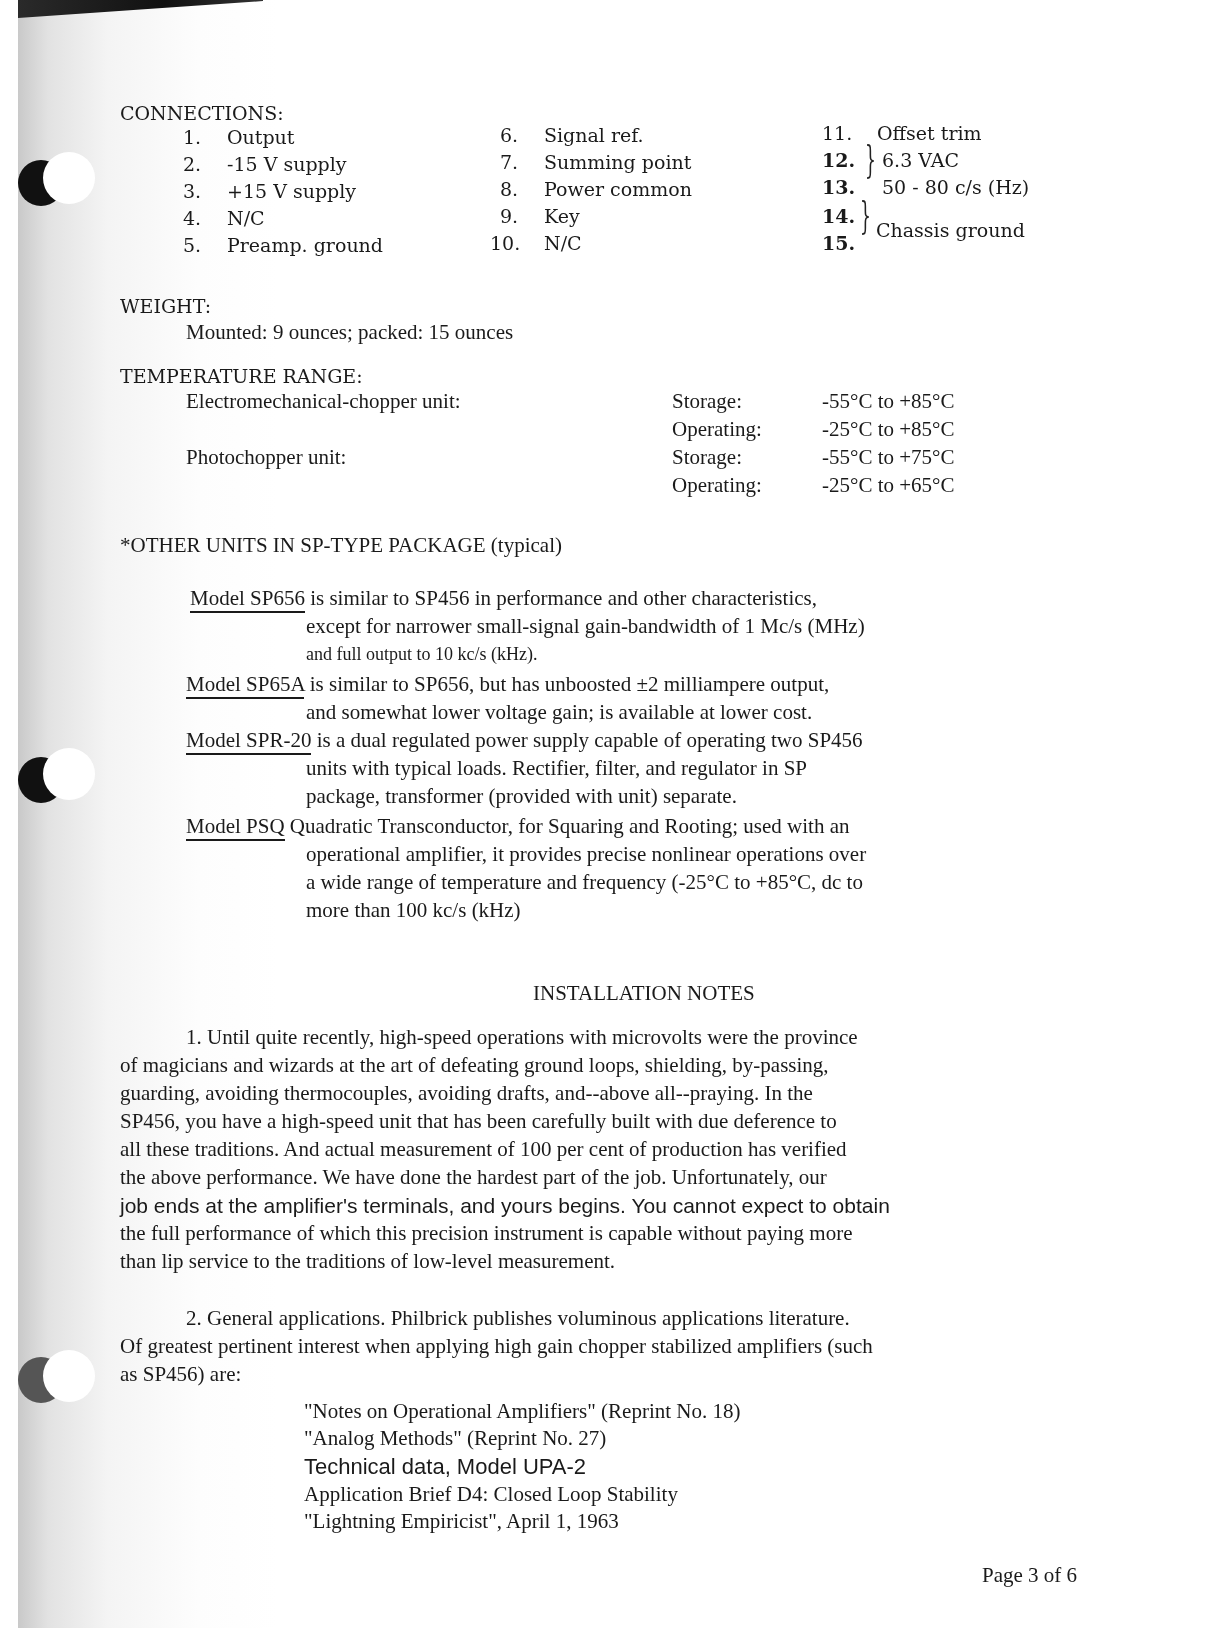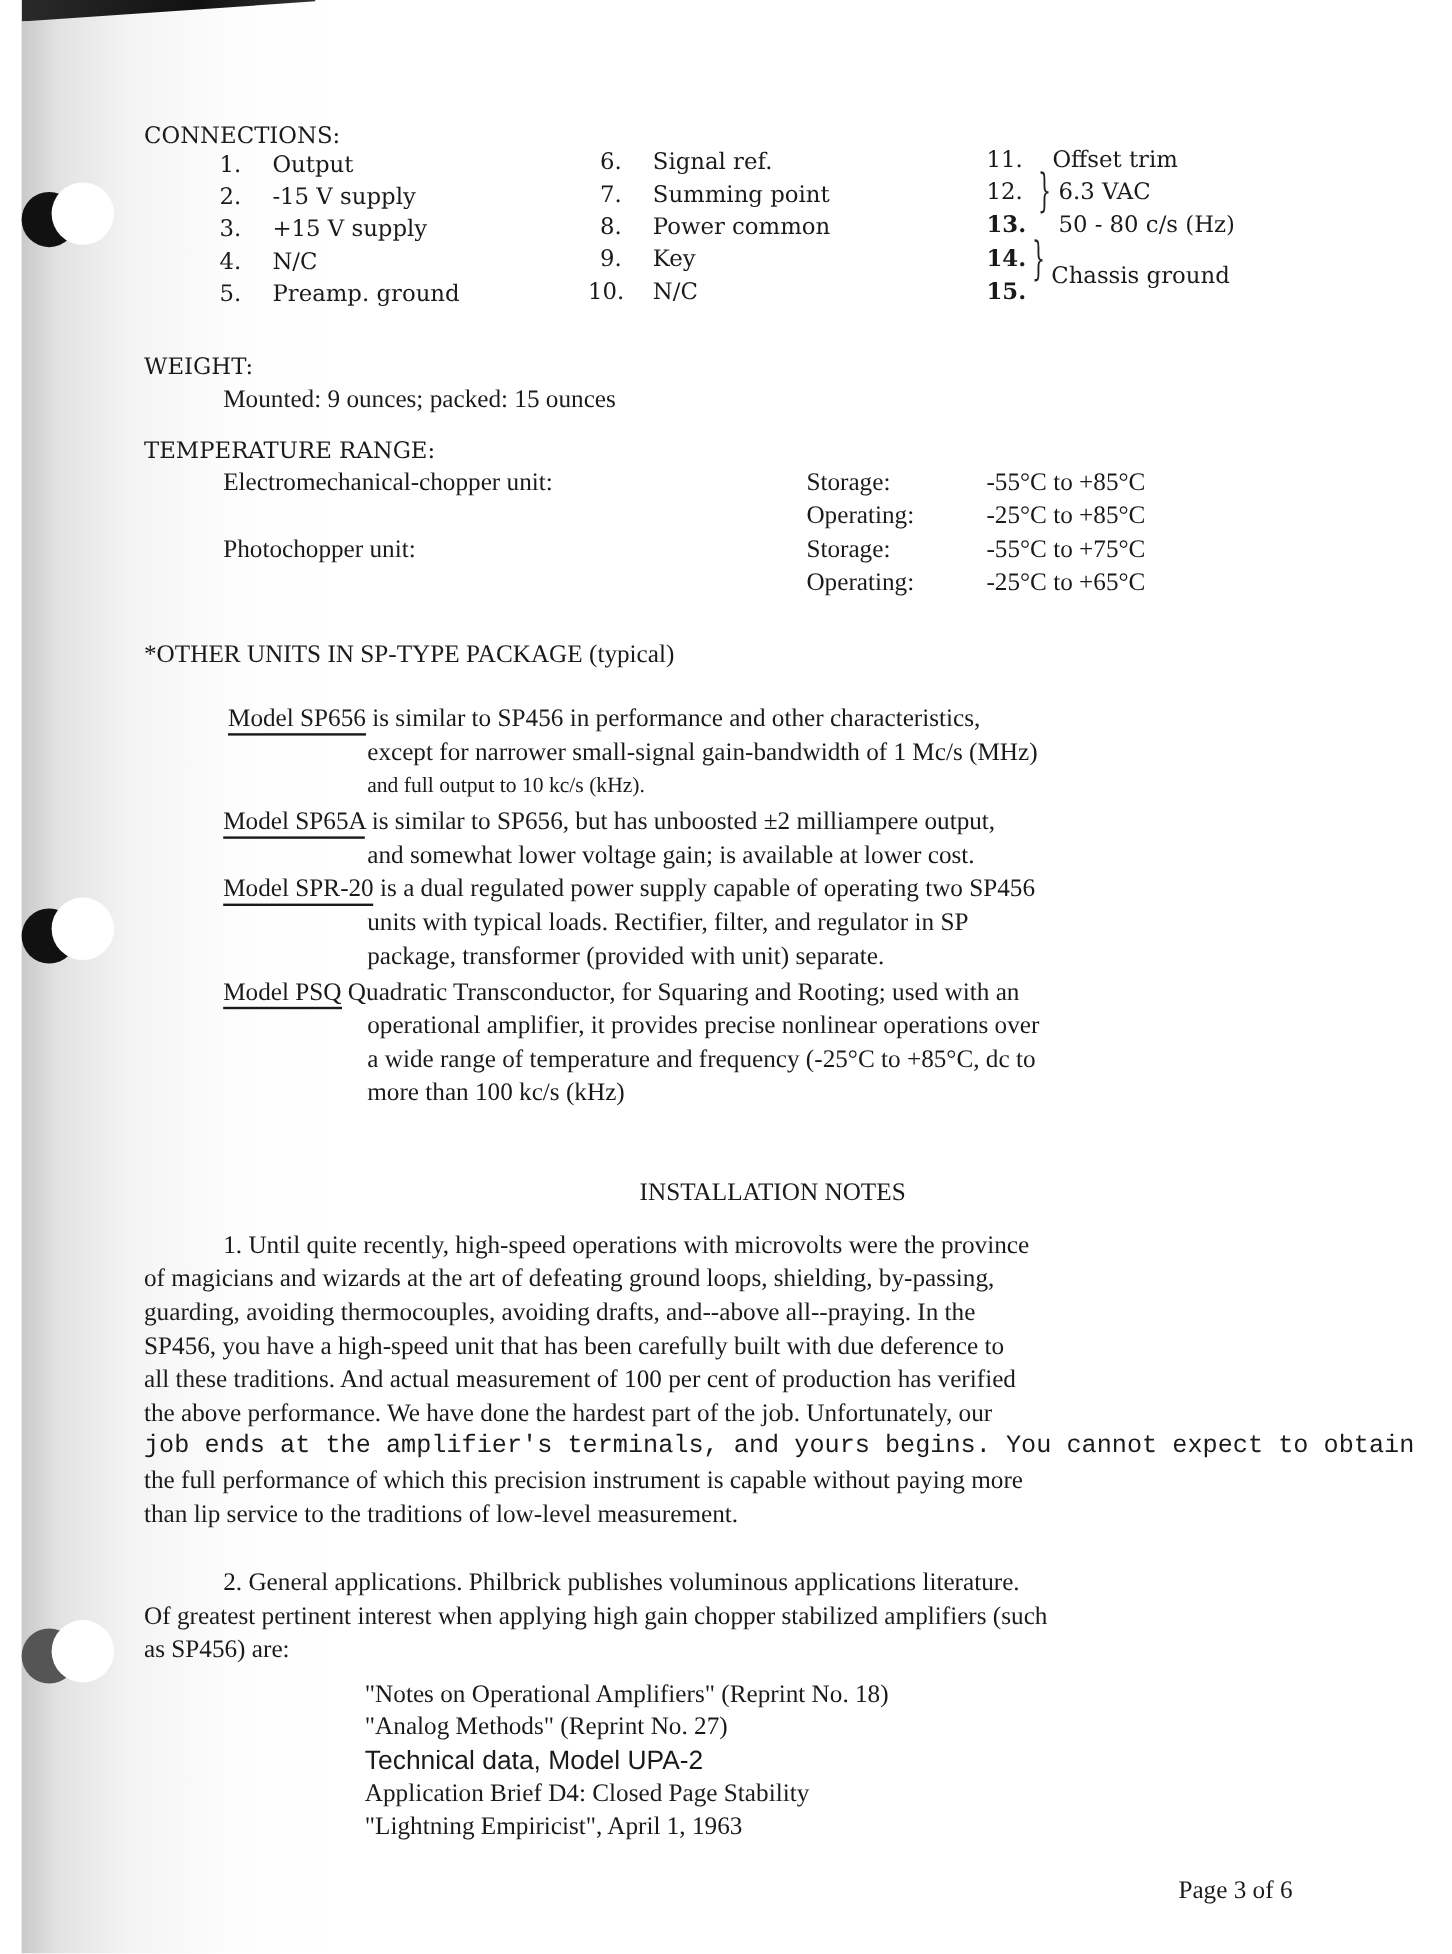--- a/index.html
+++ b/index.html
@@ -62,21 +62,21 @@
   <div class="t" style="left:544px;top:166px;">Power common</div>
   <div class="t" style="left:500px;top:193px;">9.</div>
   <div class="t" style="left:544px;top:193px;">Key</div>
   <div class="t" style="left:490px;top:220px;">10.</div>
   <div class="t" style="left:544px;top:220px;">N/C</div>
 </div>
 
 <div>
   <div class="t" style="left:822px;top:110px;">11.</div>
   <div class="t" style="left:877px;top:110px;">Offset trim</div>
-  <div class="t" style="left:822px;top:137px;font-weight:normal;">12.</div>
+  <div class="t" style="left:822px;top:137px;font-weight:bold;">12.</div>
   <div class="t" style="left:822px;top:164px;font-weight:bold;">13.</div>
   <div class="brace" style="left:865px;top:140px;">}</div>
   <div class="t" style="left:882px;top:137px;">6.3 VAC</div>
   <div class="t" style="left:882px;top:164px;">50 - 80 c/s (Hz)</div>
   <div class="t" style="left:822px;top:193px;font-weight:bold;">14.</div>
   <div class="t" style="left:822px;top:220px;font-weight:bold;">15.</div>
   <div class="brace" style="left:860px;top:196px;">}</div>
   <div class="t" style="left:876px;top:207px;">Chassis ground</div>
 </div>
 
@@ -128,32 +128,32 @@
 
 <div class="t" style="left:533px;top:970px;font-family:'Liberation Serif',serif;font-size:21px;">INSTALLATION NOTES</div>
 
 <div>
   <div class="para" style="left:186px;top:1024px;font-family:'Liberation Serif',serif;font-size:21px;">1.  Until quite recently, high-speed operations with microvolts were the province</div>
   <div class="para" style="left:120px;top:1052px;font-family:'Liberation Serif',serif;font-size:21px;">of magicians and wizards at the art of defeating ground loops, shielding, by-passing,</div>
   <div class="para" style="left:120px;top:1080px;font-family:'Liberation Serif',serif;font-size:21px;">guarding, avoiding thermocouples, avoiding drafts, and--above all--praying.  In the</div>
   <div class="para" style="left:120px;top:1108px;font-family:'Liberation Serif',serif;font-size:21px;">SP456, you have a high-speed unit that has been carefully built with due deference to</div>
   <div class="para" style="left:120px;top:1136px;font-family:'Liberation Serif',serif;font-size:21px;">all these traditions.  And actual measurement of 100 per cent of production has verified</div>
   <div class="para" style="left:120px;top:1164px;font-family:'Liberation Serif',serif;font-size:21px;">the above performance.  We have done the hardest part of the job.  Unfortunately, our</div>
-  <div class="para" style="left:120px;top:1192px;font-family:Liberation Mono, monospace;font-size:21px;">job ends at the amplifier's terminals, and yours begins.  You cannot expect to obtain</div>
+  <div class="para" style="left:120px;top:1192px;font-family:Liberation Sans, sans-serif;font-size:21px;">job ends at the amplifier's terminals, and yours begins.  You cannot expect to obtain</div>
   <div class="para" style="left:120px;top:1220px;font-family:'Liberation Serif',serif;font-size:21px;">the full performance of which this precision instrument is capable without paying more</div>
   <div class="para" style="left:120px;top:1248px;font-family:'Liberation Serif',serif;font-size:21px;">than lip service to the traditions of low-level measurement.</div>
 </div>
 
 <div>
   <div class="para" style="left:186px;top:1305px;font-family:'Liberation Serif',serif;font-size:21px;">2.  General applications.  Philbrick publishes voluminous applications literature.</div>
   <div class="para" style="left:120px;top:1333px;font-family:'Liberation Serif',serif;font-size:21px;">Of greatest pertinent interest when applying high gain chopper stabilized amplifiers (such</div>
   <div class="para" style="left:120px;top:1361px;font-family:'Liberation Serif',serif;font-size:21px;">as SP456) are:</div>
 </div>
 
 <div>
   <div class="para" style="left:304px;top:1398px;font-family:'Liberation Serif',serif;font-size:21px;">"Notes on Operational Amplifiers" (Reprint No. 18)</div>
   <div class="para" style="left:304px;top:1425px;font-family:'Liberation Serif',serif;font-size:21px;">"Analog Methods" (Reprint No. 27)</div>
   <div class="para" style="left:304px;top:1453px;font-family:'Liberation Sans',sans-serif;font-size:22px;">Technical data, Model UPA-2</div>
-  <div class="para" style="left:304px;top:1481px;font-family:'Liberation Serif',serif;font-size:21px;">Application Brief D4:  Closed Page Stability</div>
+  <div class="para" style="left:304px;top:1481px;font-family:'Liberation Serif',serif;font-size:21px;">Application Brief D4:  Closed Loop Stability</div>
   <div class="para" style="left:304px;top:1508px;font-family:'Liberation Serif',serif;font-size:21px;">"Lightning Empiricist", April 1, 1963</div>
 </div>
 
 <div class="t" style="left:982px;top:1552px;font-family:'Liberation Serif',serif;font-size:21px;">Page 3 of 6</div>
 
 </body></html>

